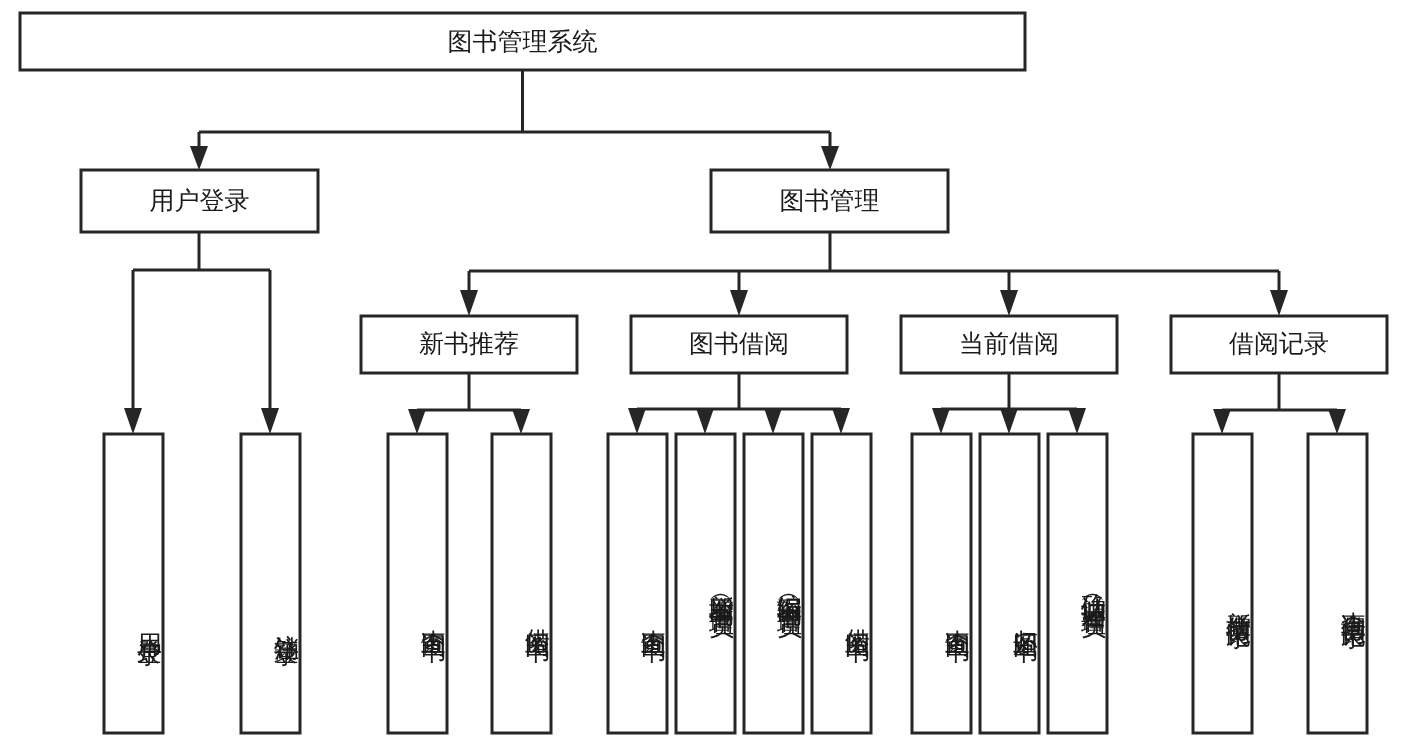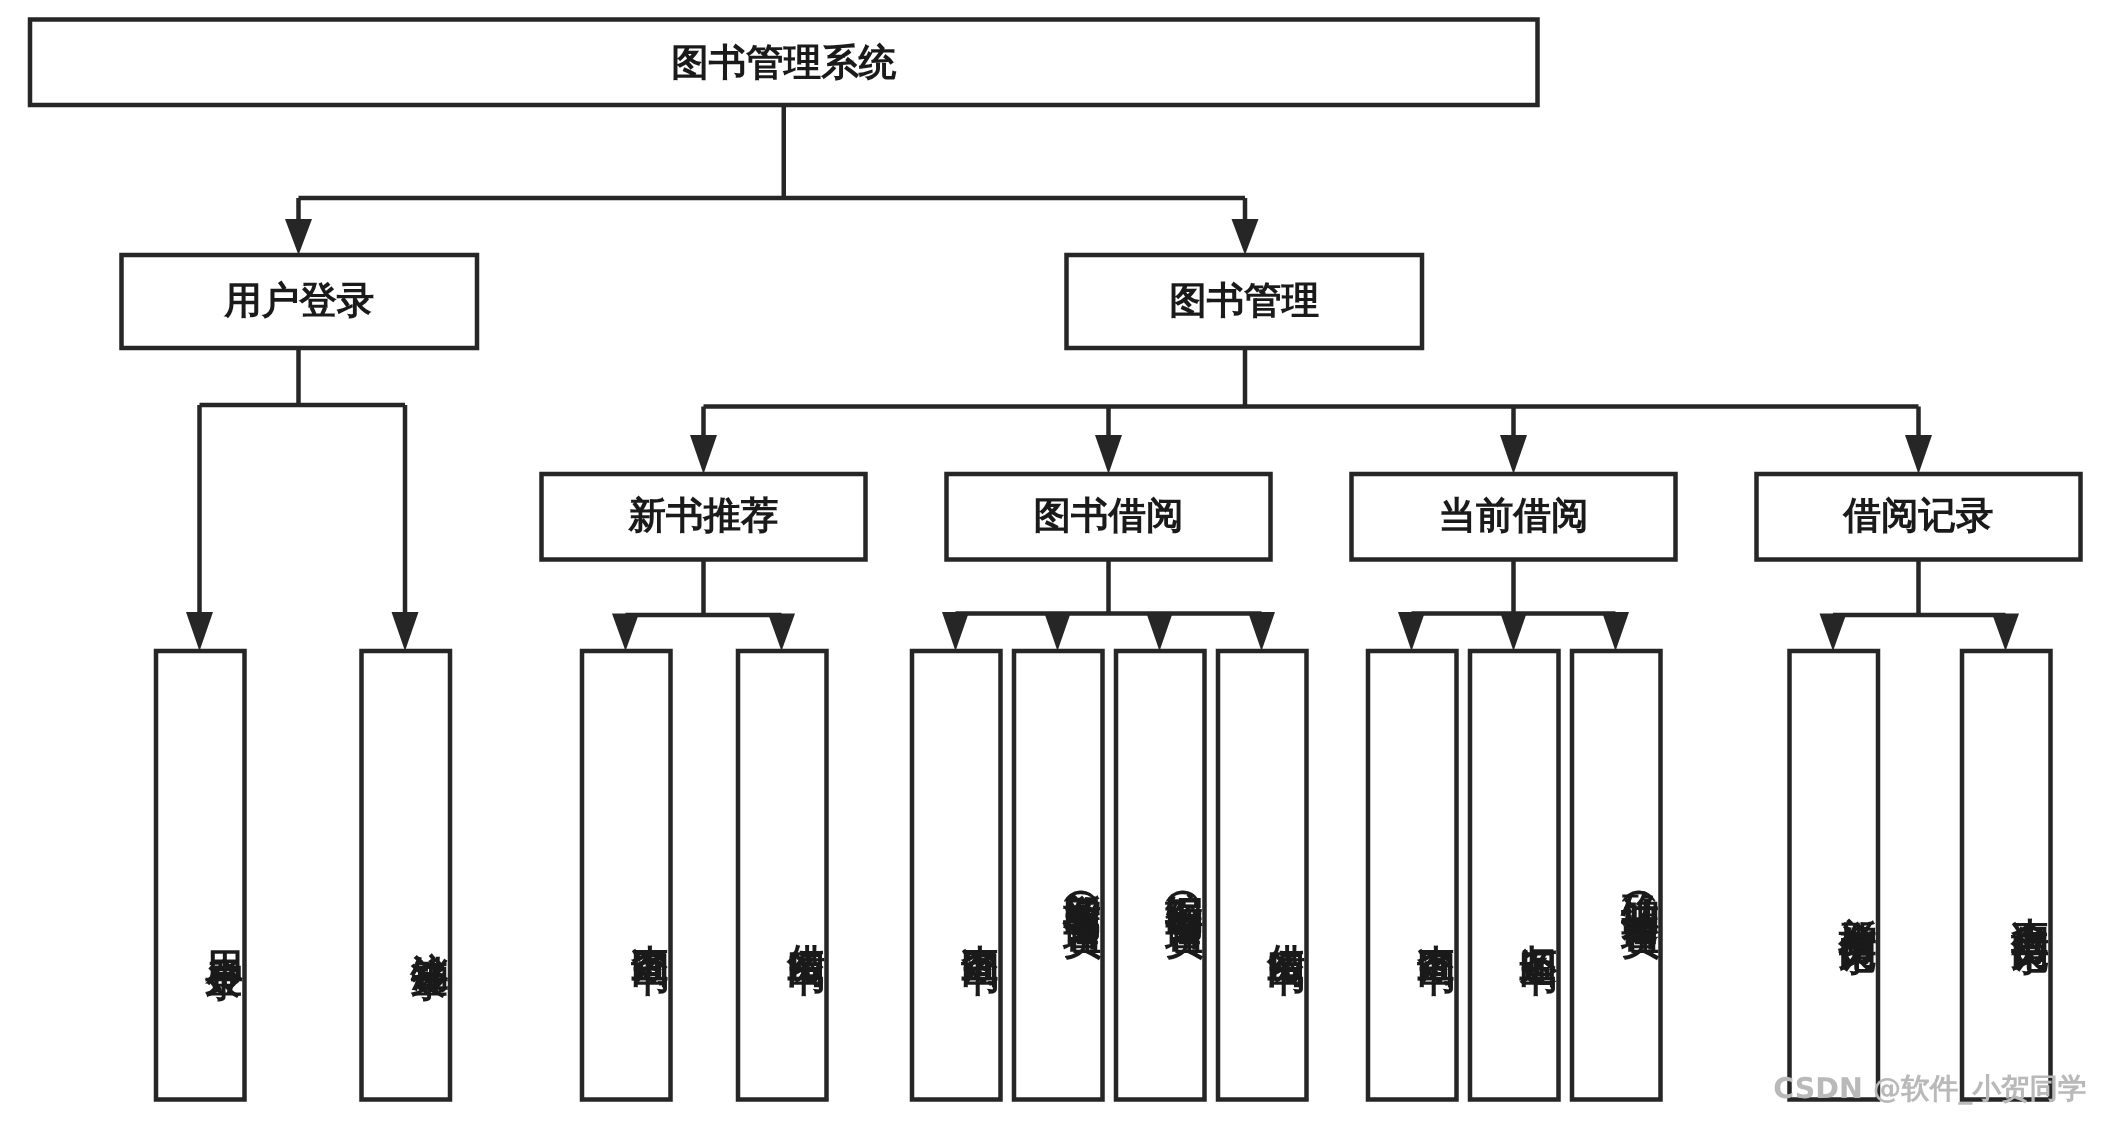--- a/index.html
+++ b/index.html
@@ -11,21 +11,20 @@
     width: 1405px;
     height: 747px;
     font-family: "DejaVu Sans", "Liberation Sans", sans-serif;
     overflow: hidden;
     position: relative;
   }
   #diagram-root {
     position: relative;
     width: 1405px;
     height: 745px;
-    font-weight: bold;
   }
   svg#flowchart {
     display: block;
     width: 1405px;
     height: 747px;
   }
   .node-box {
     fill: #ffffff;
     stroke: #262626;
     stroke-width: 3;
@@ -198,14 +197,13 @@
   <div class="vert-text-wrap" style="left:744px; top:442px; width:59px; height:290px;">编辑图书（管理员）</div>
   <div class="vert-text-wrap" style="left:812px; top:500px; width:59px; height:230px;">借阅图书</div>
 
   <div class="vert-text-wrap" style="left:912px; top:500px; width:59px; height:230px;">查询图书</div>
   <div class="vert-text-wrap" style="left:980px; top:500px; width:59px; height:230px;">归还图书</div>
   <div class="vert-text-wrap" style="left:1048px; top:442px; width:59px; height:290px;">确认归还（管理员）</div>
 
   <div class="vert-text-wrap" style="left:1193px; top:470px; width:59px; height:260px;">新增借阅记录</div>
   <div class="vert-text-wrap" style="left:1308px; top:470px; width:59px; height:260px;">查询借阅记录</div>
 
-  <div class="watermark">CSDN @软件_小贺同学</div>
 </div>
 
 </body></html>

